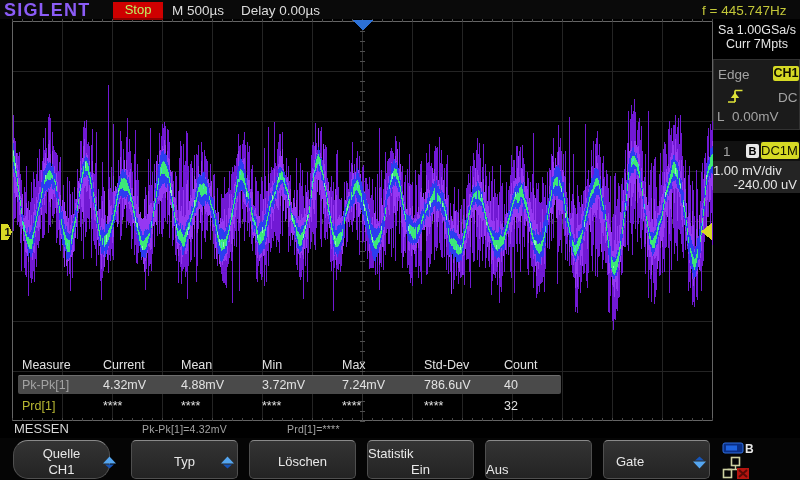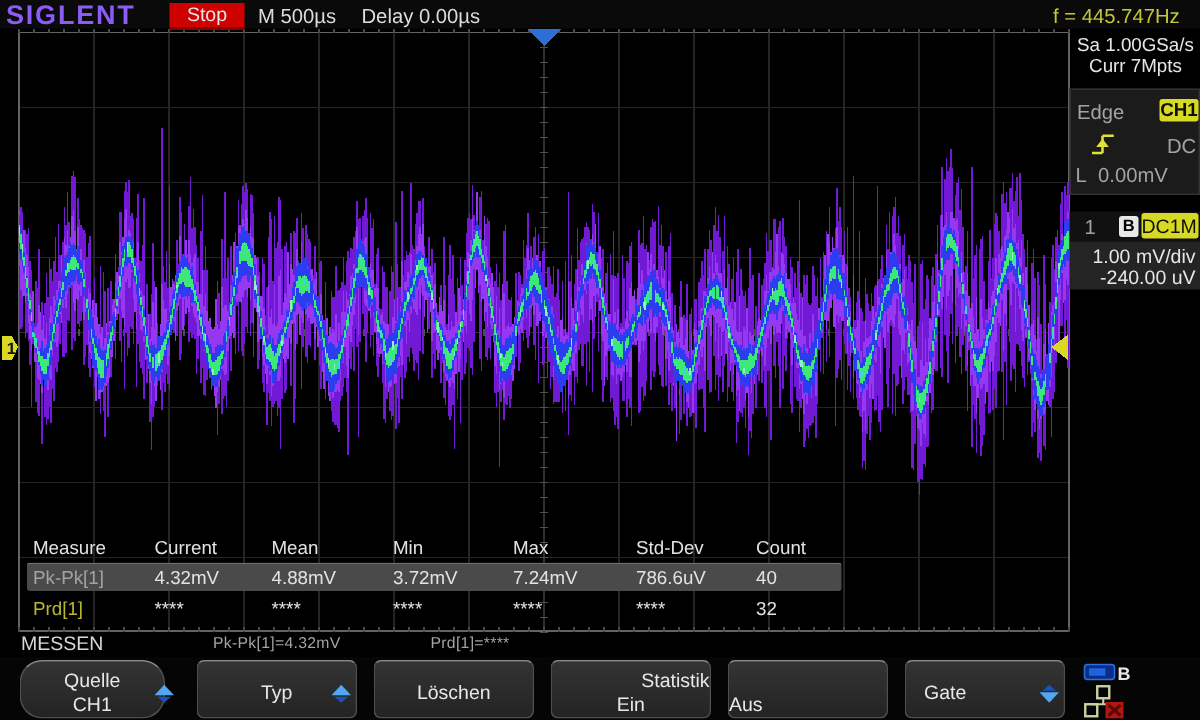--- a/index.html
+++ b/index.html
@@ -39,21 +39,21 @@
 <path d="M19 196.9V200.4M22 221.2V224.6M23 226.5V230.9M24 225.0V229.5M29 245.1V248.4M32 235.4V239.0M67 242.5V246.0M71 237.8V241.4M80 185.2V191.1M81 177.8V182.1M95 205.3V208.9M104 240.2V246.0M117 194.2V197.7M130 195.0V200.6M151 220.8V226.3M154 202.9V208.4M158 180.7V185.4M161 168.0V172.9M167 175.5V178.1M172 201.5V207.8M177 230.8V233.3M178 236.1V239.2M189 223.4V229.1M192 211.2V214.5M199 184.1V186.9M203 184.6V189.1M206 190.7V193.1M213 210.6V213.8M221 241.5V247.6M226 241.3V246.1M229 226.0V230.4M232 213.1V217.1M238 178.9V182.1M240 170.6V175.0M254 220.0V225.1M260 237.0V242.0M265 227.0V230.3M275 190.6V193.9M280 175.1V178.6M284 178.0V182.9M297 233.8V237.1M312 180.5V186.5M313 172.7V177.0M314 169.7V173.0M319 161.9V165.9M329 210.9V214.7M341 233.4V239.4M345 212.9V216.3M352 194.5V197.3M357 182.2V188.4M361 196.7V201.7M373 241.6V244.5M378 239.5V242.3M389 185.4V189.3M391 176.5V182.4M404 211.4V215.2M409 225.3V229.4M410 230.8V233.3M432 196.6V200.4M439 197.0V200.3M445 210.2V214.2M456 245.6V250.3M475 194.1V198.9M480 197.7V200.8M482 201.5V204.5M484 208.6V211.3M510 211.0V215.0M545 226.0V231.8M549 201.5V205.9M553 185.7V189.3M559 179.5V182.8M574 248.3V251.4M575 245.8V252.0M577 243.7V247.1M587 208.6V213.4M625 202.7V206.7M631 161.6V164.3M632 158.9V161.9M633 157.7V161.0M638 164.1V167.1M644 204.2V209.0M658 225.0V230.4M676 173.1V176.4M700 235.2V239.3M702 220.6V225.9" stroke="#3fd8cf" stroke-width="1"></path>
 <path d="M13 151.1V156.2M15 162.9V168.8M45 175.4V179.1M85 161.6V167.7M106 235.3V241.7M118 189.7V192.3M135 217.2V222.6M137 222.5V227.8M142 246.3V250.2M170 187.0V193.2M171 189.7V195.5M176 223.7V228.3M187 231.3V235.4M188 226.7V230.4M194 200.3V206.5M217 232.4V235.0M219 238.6V244.9M223 242.4V246.6M246 191.9V196.5M257 234.7V237.8M262 227.3V233.4M272 194.6V200.2M278 176.8V179.9M288 195.4V200.1M292 214.7V221.1M295 224.7V227.4M303 234.0V237.5M305 225.1V229.1M307 214.6V220.2M324 183.0V187.3M334 235.7V238.8M335 241.4V244.6M347 205.9V210.4M363 203.8V206.2M364 205.2V210.8M367 217.5V221.4M372 236.5V242.2M381 225.5V230.0M392 173.2V179.0M408 225.8V230.5M427 204.6V208.4M429 201.0V204.1M430 200.9V206.5M442 202.8V206.6M446 215.7V219.5M460 245.2V250.3M481 193.8V197.2M486 222.2V225.3M496 245.1V248.5M515 191.8V196.9M530 223.0V228.4M534 240.2V244.5M535 240.5V245.1M561 187.6V192.1M565 213.3V217.6M584 222.3V226.9M613 265.6V268.1M665 192.3V196.6M675 168.1V173.5M680 183.5V188.1M683 202.0V207.2M706 175.4V179.2" stroke="#8df2c0" stroke-width="1"></path>
 <polygon points="352,19.5 374,19.5 363,31" fill="#2c70d6"></polygon>
 <polygon points="1,224 8,224 12,231.5 8,240 1,240" fill="#d8d825"></polygon>
 <polygon points="712,223 712,240 701,231.5" fill="#d8d825"></polygon>
 <text x="4.5" y="236" font-family="Liberation Sans" font-size="11" font-weight="bold" fill="#111">1</text>
 </svg>
 
 <div class="abs" style="left:0;top:0;width:800px;height:19px;background:#0a0a0a"></div>
 <div class="abs" style="left:4px;top:0px;font-size:18px;font-weight:bold;letter-spacing:1.2px;color:#8b5cf6">SIGLENT</div>
-<div class="abs" style="left:113px;top:2px;width:50px;height:16px;background:#cf0000;color:#e5e5e5;font-size:13px;text-align:center;line-height:16px">Stop</div>
+<div class="abs" style="left:113px;top:2px;width:50px;height:16px;background:#cf0000;color:#bef264;font-size:13px;text-align:center;line-height:16px">Stop</div>
 <div class="abs w" style="left:172px;top:3px;font-size:13.5px">M 500µs</div>
 <div class="abs" style="left:113px;top:18px;width:50px;height:2px;background:#8c0000"></div>
 <div class="abs w" style="left:241px;top:3px;font-size:13.5px">Delay 0.00µs</div>
 <div class="abs" style="left:702px;top:3px;font-size:13.5px;color:#c3c739">f = 445.747Hz</div>
 
 <div class="abs" style="left:714px;top:22px;width:86px;height:34px;color:#e6e6e6;font-size:12.5px;text-align:center;line-height:13.5px;padding-top:2px">Sa 1.00GSa/s<br>Curr 7Mpts</div>
 <div class="abs" style="left:713px;top:59px;width:87px;height:71px;background:#1b1b1b;border:1px solid #323232">
   <div class="abs y" style="left:4px;top:7px;font-size:13.5px">Edge</div>
   <div class="abs" style="left:59px;top:6px;width:26px;height:15px;background:#d6da25;border-radius:2px;color:#101000;font-size:12.5px;text-align:center;line-height:15px;font-weight:bold">CH1</div>
   <svg class="abs" style="left:13px;top:27px" width="24" height="19">
@@ -62,21 +62,21 @@
     </svg>
   <div class="abs y" style="left:64px;top:30px;font-size:13.5px">DC</div>
   <div class="abs y" style="left:3px;top:49px;font-size:13.5px">L&nbsp;&nbsp;0.00mV</div>
 </div>
 <div class="abs" style="left:713px;top:141px;width:87px;height:52px">
   <div class="abs" style="left:0;top:0;width:87px;height:20px;background:#111"></div>
   <div class="abs" style="left:0;top:20px;width:87px;height:32px;background:#242424"></div>
   <div class="abs y" style="left:10px;top:3px;font-size:13.5px">1</div>
   <div class="abs" style="left:33px;top:3px;width:13px;height:14px;background:#e8e8e8;border-radius:2px;color:#000;font-size:11px;font-weight:bold;text-align:center;line-height:14px">B</div>
   <div class="abs" style="left:48px;top:1px;width:38px;height:17px;background:#d6da25;border-radius:2px;color:#101000;font-size:13px;text-align:left;line-height:17px">DC1M</div>
-  <div class="abs" style="left:0px;top:22px;width:84px;text-align:right;color:#e6e6e6;font-size:13px">1.00 mV/div</div>
+  <div class="abs" style="left:0px;top:22px;width:84px;text-align:left;color:#e6e6e6;font-size:13px">1.00 mV/div</div>
   <div class="abs" style="left:0px;top:36px;width:84px;text-align:right;color:#e6e6e6;font-size:13px">-240.00 uV</div>
 </div>
 
 <div class="abs" style="left:18px;top:375px;width:543px;height:19px;background:#4a4a4a;border-top:1px solid #6e6e6e;border-radius:2px"></div>
 <div class="abs" style="left:0;top:358px;width:720px;font-size:12.5px;color:#e2e2e2">
   <span class="abs" style="left:22px">Measure</span>
   <span class="abs" style="left:103px">Current</span>
   <span class="abs" style="left:181px">Mean</span>
   <span class="abs" style="left:262px">Min</span>
   <span class="abs" style="left:342px">Max</span>
@@ -119,21 +119,21 @@
     <div style="position:absolute;left:0;top:13px;width:100%;text-align:center">Typ</div>
     <svg class="abs" style="left:89px;top:15px" width="13" height="13">
       <polygon points="6.5,0.5 13,7.5 0,7.5" fill="#55a6f0"></polygon>
       <polygon points="2,8.5 11,8.5 6.5,12.5" fill="#1554b8"></polygon>
     </svg>
   </div>
 <div class="abs" style="left:249px;top:440px;width:107px;height:39px;background:linear-gradient(#343434,#232323);border:1px solid #4f4f4f;border-top-color:#8a8a8a;border-radius:5px;font-size:13px;color:#e8e8e8">
     <div style="position:absolute;left:0;top:13px;width:100%;text-align:center">Löschen</div>
   </div>
 <div class="abs" style="left:367px;top:440px;width:107px;height:39px;background:linear-gradient(#343434,#232323);border:1px solid #4f4f4f;border-top-color:#8a8a8a;border-radius:5px;font-size:13px;color:#e8e8e8">
-    <div style="position:absolute;left:0;top:5px;width:100%;text-align:right">Statistik</div>
+    <div style="position:absolute;left:0;top:5px;width:100%;text-align:left">Statistik</div>
     <div style="position:absolute;left:0;top:21px;width:100%;text-align:center">Ein</div>
   </div>
 <div class="abs" style="left:485px;top:440px;width:107px;height:39px;background:linear-gradient(#343434,#232323);border:1px solid #4f4f4f;border-top-color:#8a8a8a;border-radius:5px;font-size:13px;color:#e8e8e8">
     <div style="position:absolute;left:0;top:21px;width:100%;text-align:left">Aus</div>
   </div>
 <div class="abs" style="left:603px;top:440px;width:107px;height:39px;background:linear-gradient(#343434,#232323);border:1px solid #4f4f4f;border-top-color:#8a8a8a;border-radius:5px;font-size:13px;color:#e8e8e8">
     <div style="position:absolute;left:12px;top:13px;width:100%;text-align:left">Gate</div>
     <svg class="abs" style="left:89px;top:15px" width="13" height="13">
       <polygon points="2,4.5 11,4.5 6.5,0.5" fill="#1554b8"></polygon>
       <polygon points="0,5.5 13,5.5 6.5,12.5" fill="#55a6f0"></polygon>

